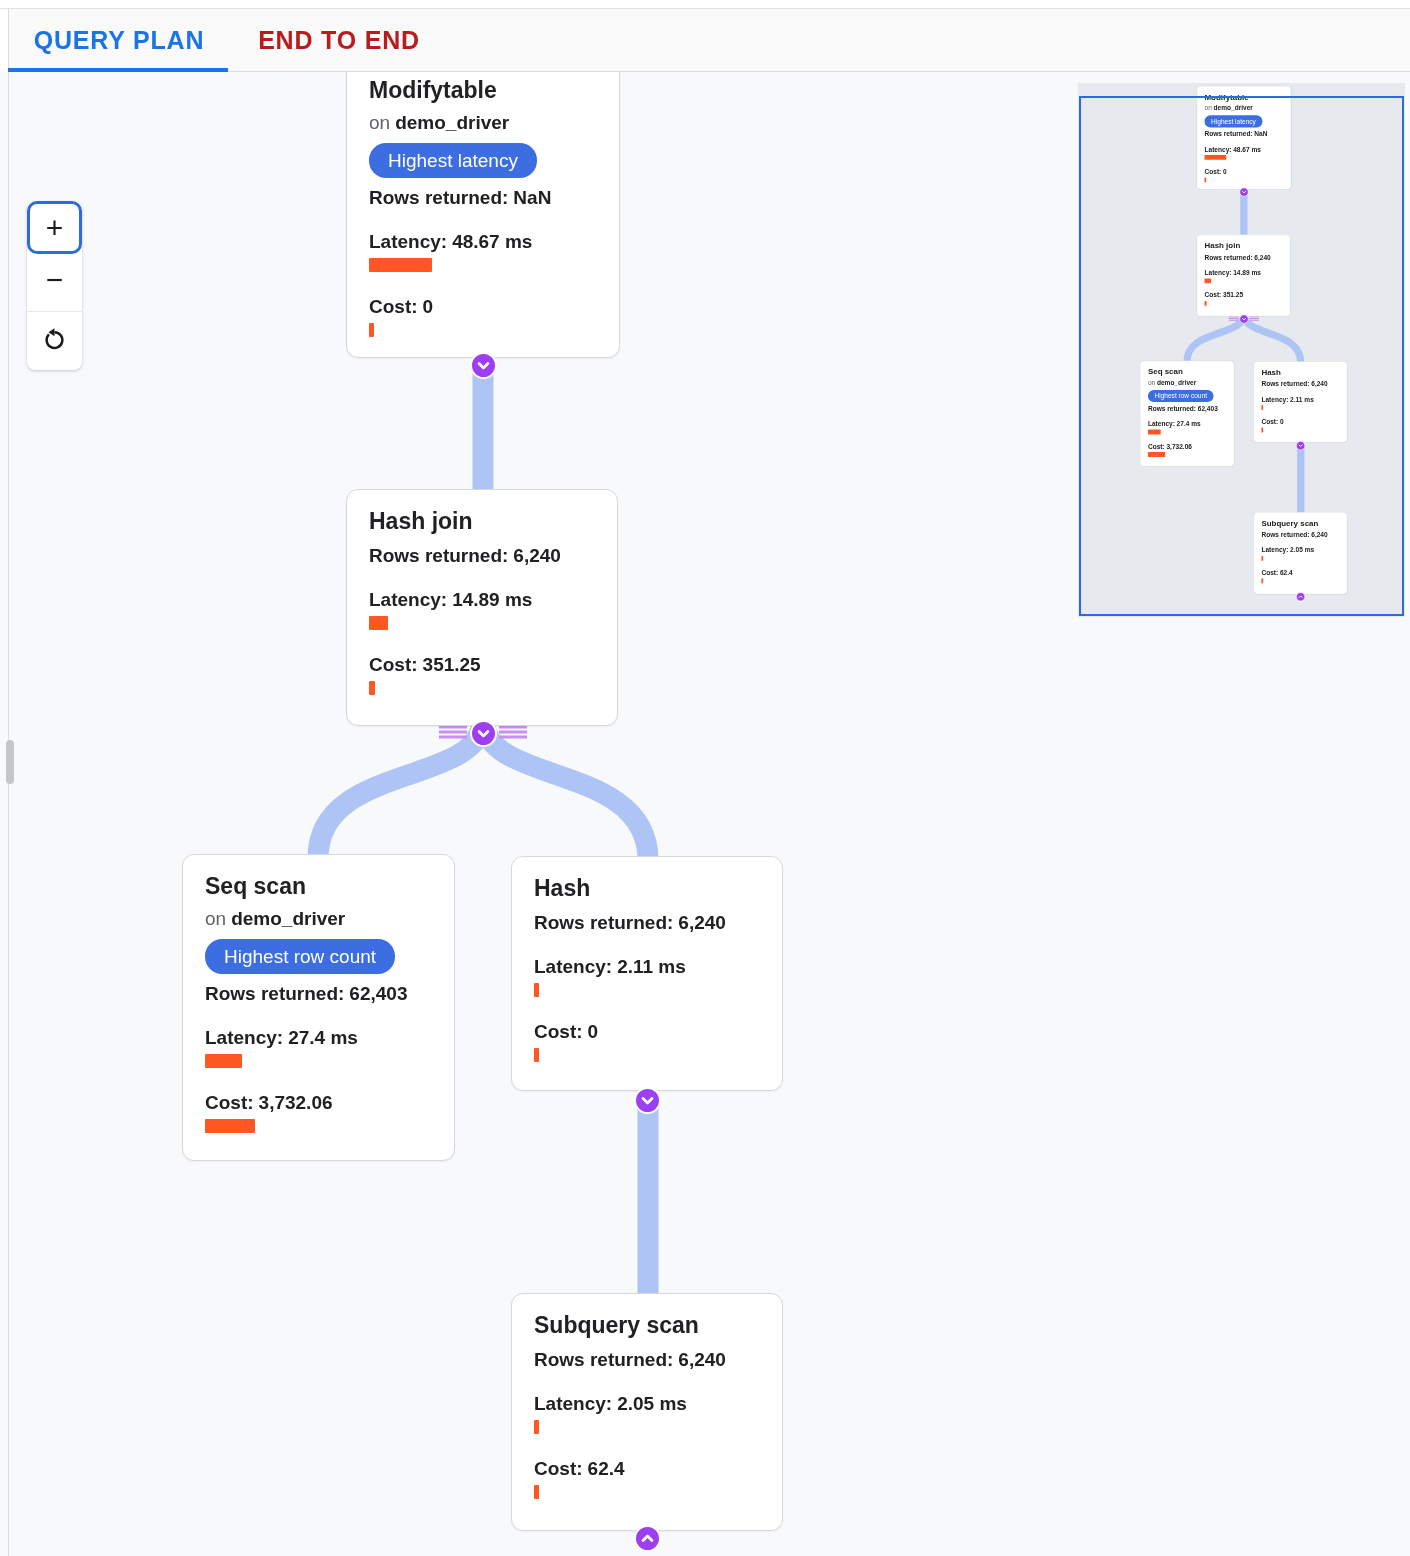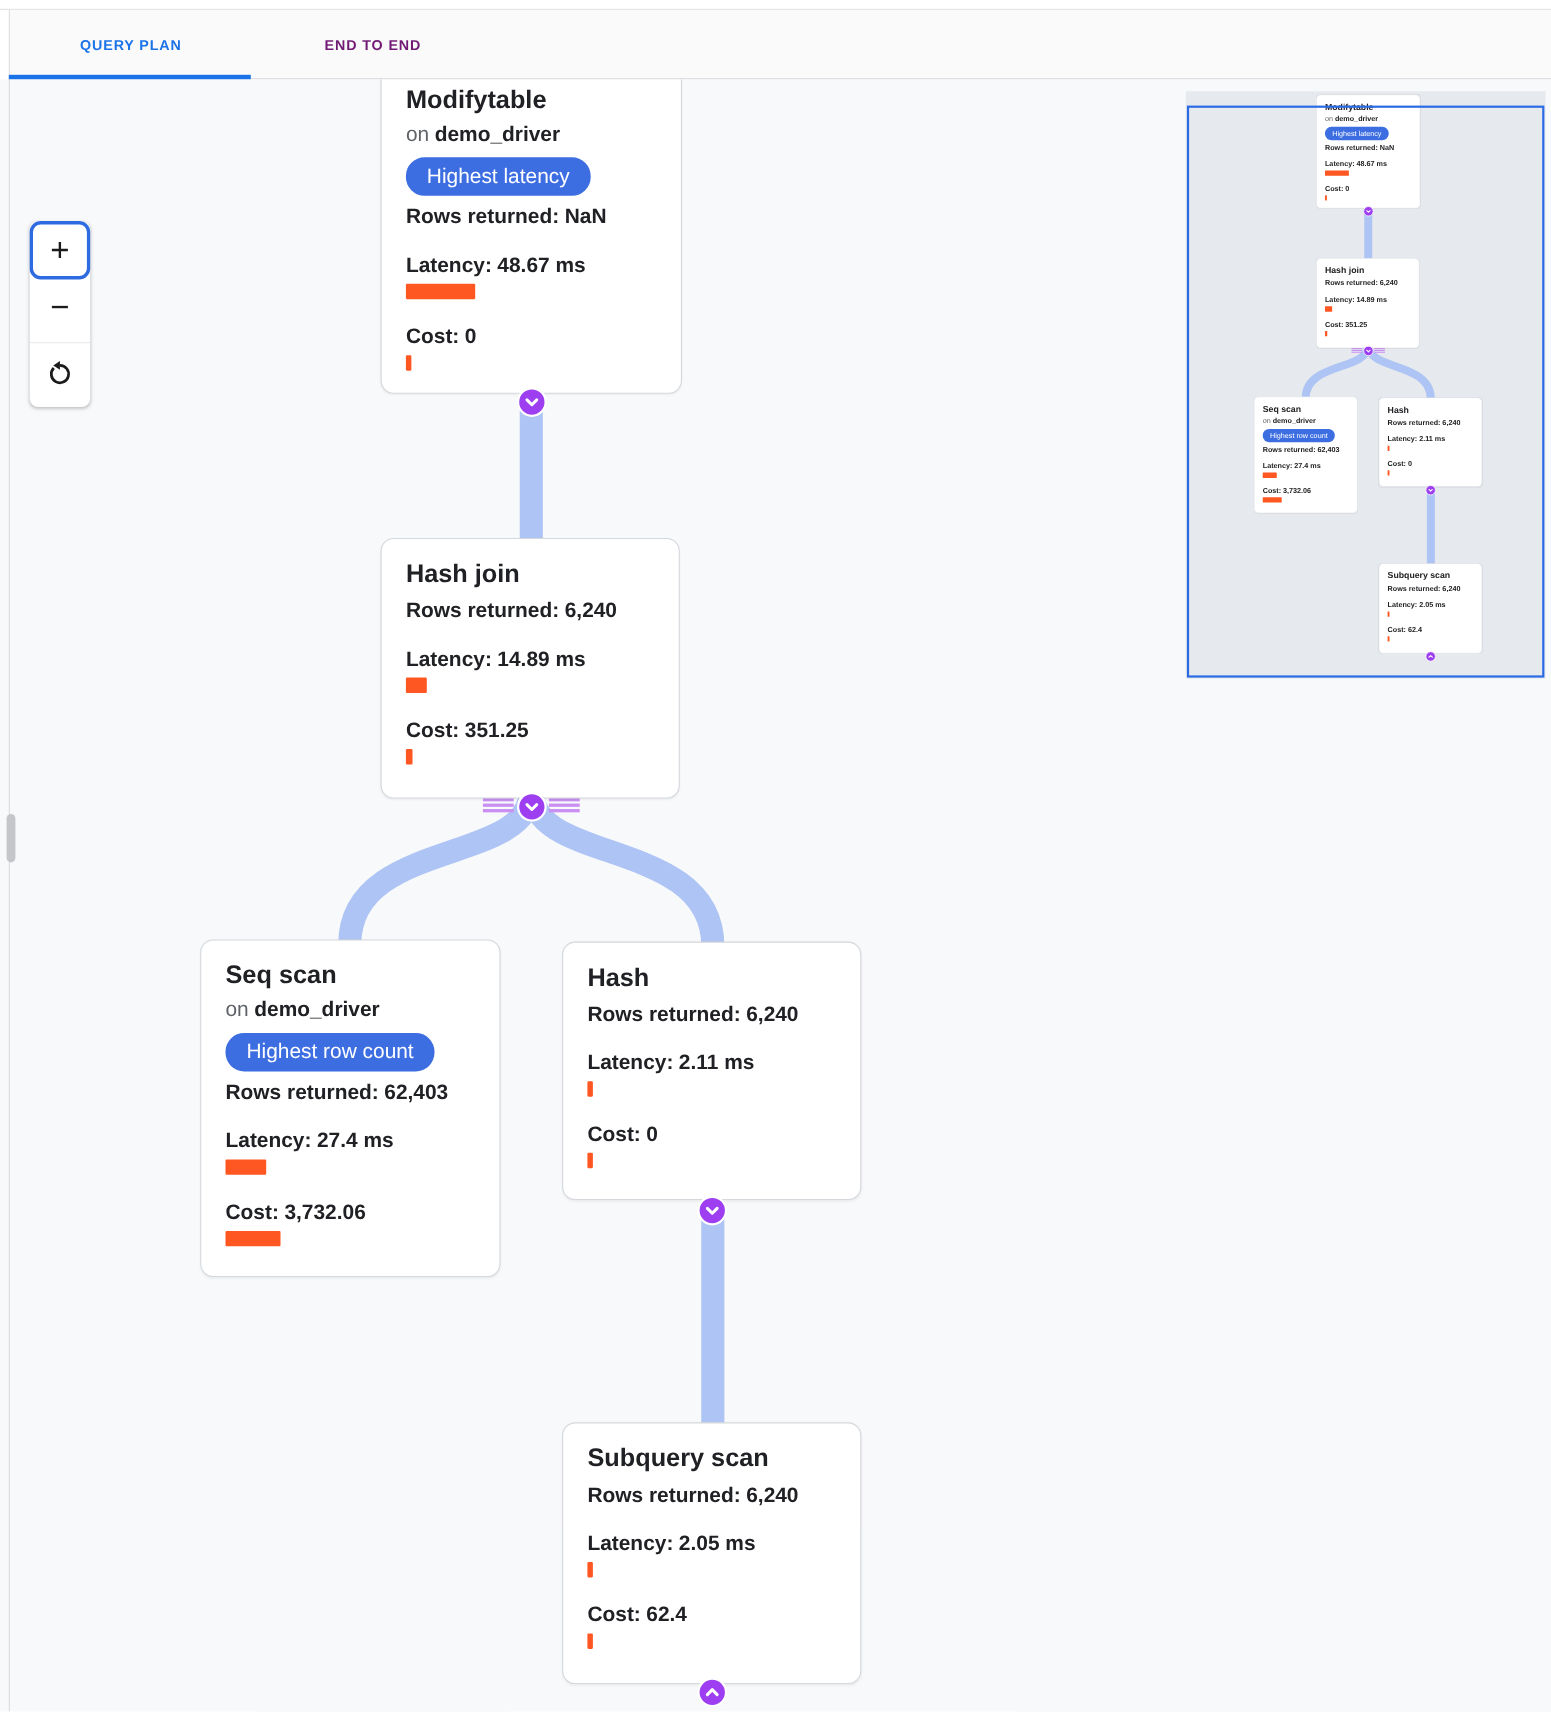--- a/index.html
+++ b/index.html
@@ -5,23 +5,23 @@
   * { margin:0; padding:0; box-sizing:border-box; }
   html,body { width:1410px; height:1556px; background:#fff; font-family:"Liberation Sans", sans-serif; color:#202124; overflow:hidden; }
   .page { position:relative; width:1410px; height:1556px; }
 
   
   .top-strip { position:absolute; left:0; top:0; width:1410px; height:9px; background:#fff; border-bottom:1px solid #e2e2e2; z-index:4; }
   .left-rule { position:absolute; left:8px; top:0; width:1px; height:1556px; background:#dadce0; z-index:3; }
 
   
   .tabbar { position:absolute; left:9px; top:9px; right:0; height:63px; background:#fafafa; border-bottom:1px solid #dadce0; display:flex; z-index:4; }
-  .tab { width:220px; display:flex; align-items:center; justify-content:center; font-size:13px; font-weight:700; letter-spacing:0.8px; cursor:pointer; }
+  .tab { width:220px; display:flex; align-items:center; justify-content:center; font-size:25px; font-weight:700; letter-spacing:0.8px; cursor:pointer; }
   .tab.active { color:#1a73e8; }
-  .tab.inactive { color:#701a75;text-align:right; }
+  .tab.inactive { color:#b91c1c;text-align:right; }
   .tab-underline { position:absolute; left:-1px; bottom:-1px; width:220px; height:4px; background:#1a73e8; }
 
   
   .canvas { position:absolute; left:0; top:72px; width:1410px; height:1484px; background:#f8f9fb; overflow:hidden; }
 
   
   .scroll-thumb { position:absolute; left:6px; top:668px; width:8px; height:44px; border-radius:4px; background:#c4c6c9; z-index:9; }
 
   
   .layout-toggle { position:absolute; left:27px; top:25px; width:146px; background:#fff; border-radius:4px; box-shadow:0 1px 3px rgba(60,64,67,.28); z-index:10; overflow:hidden; }

